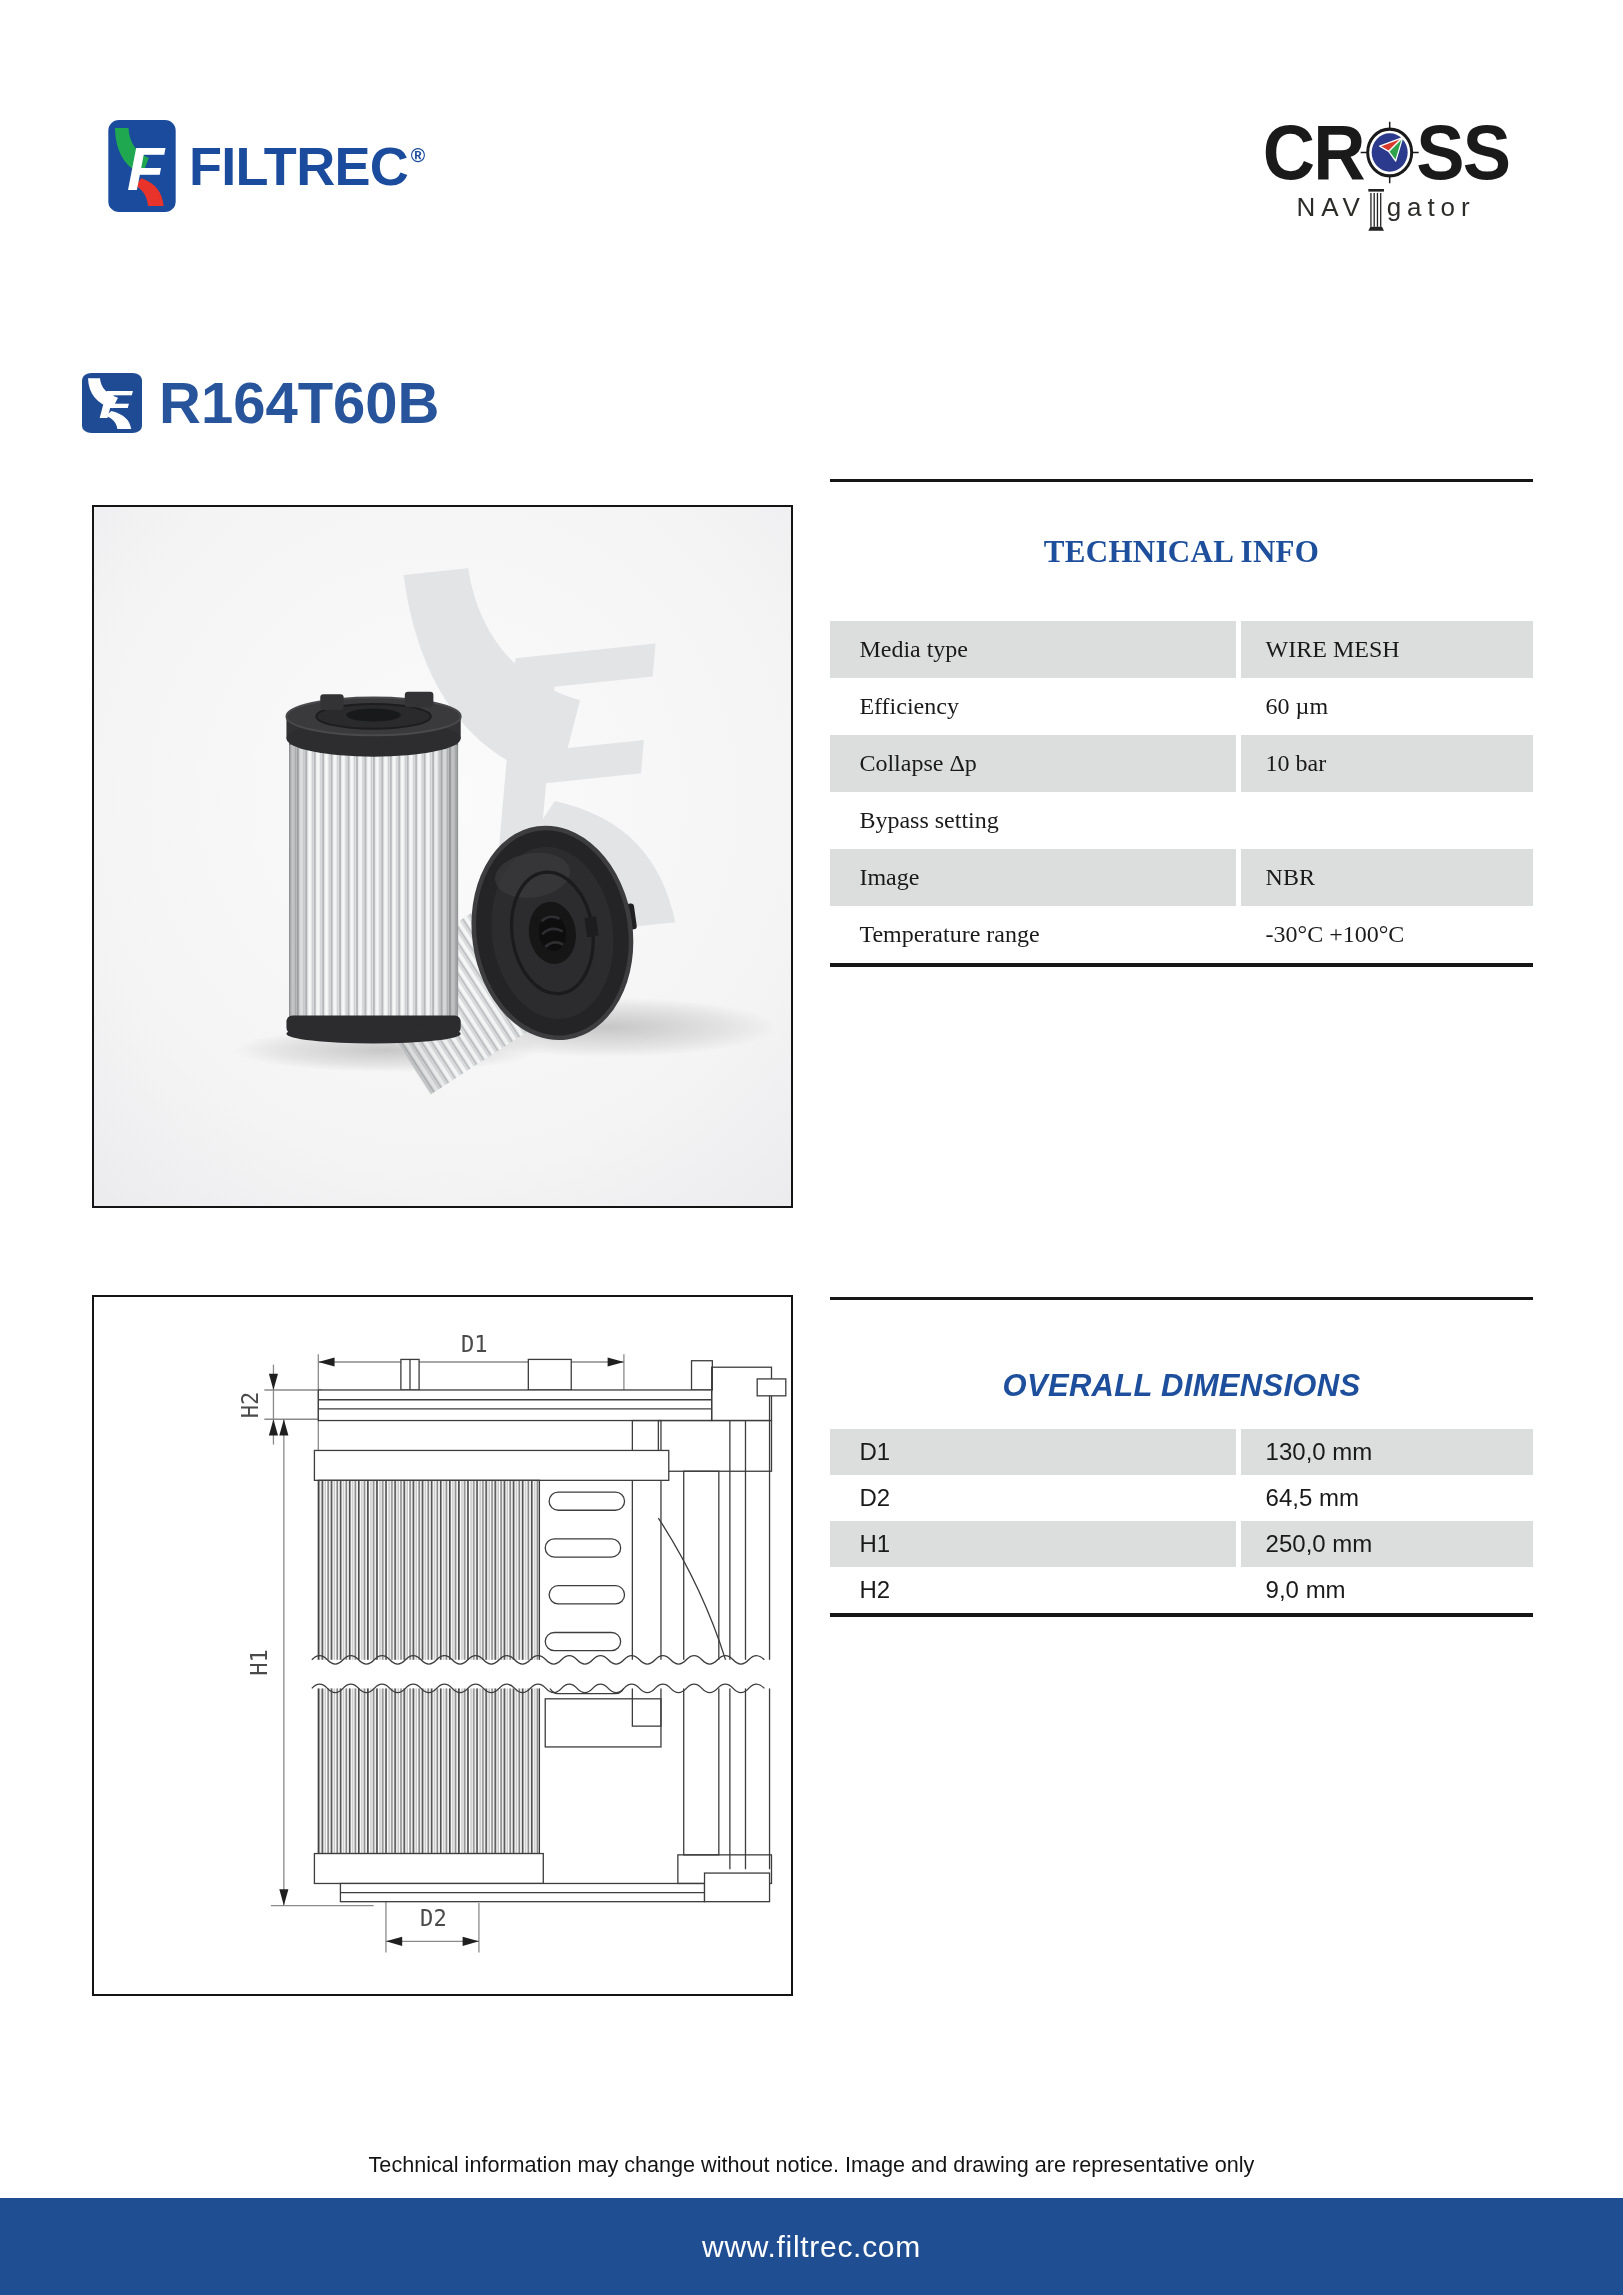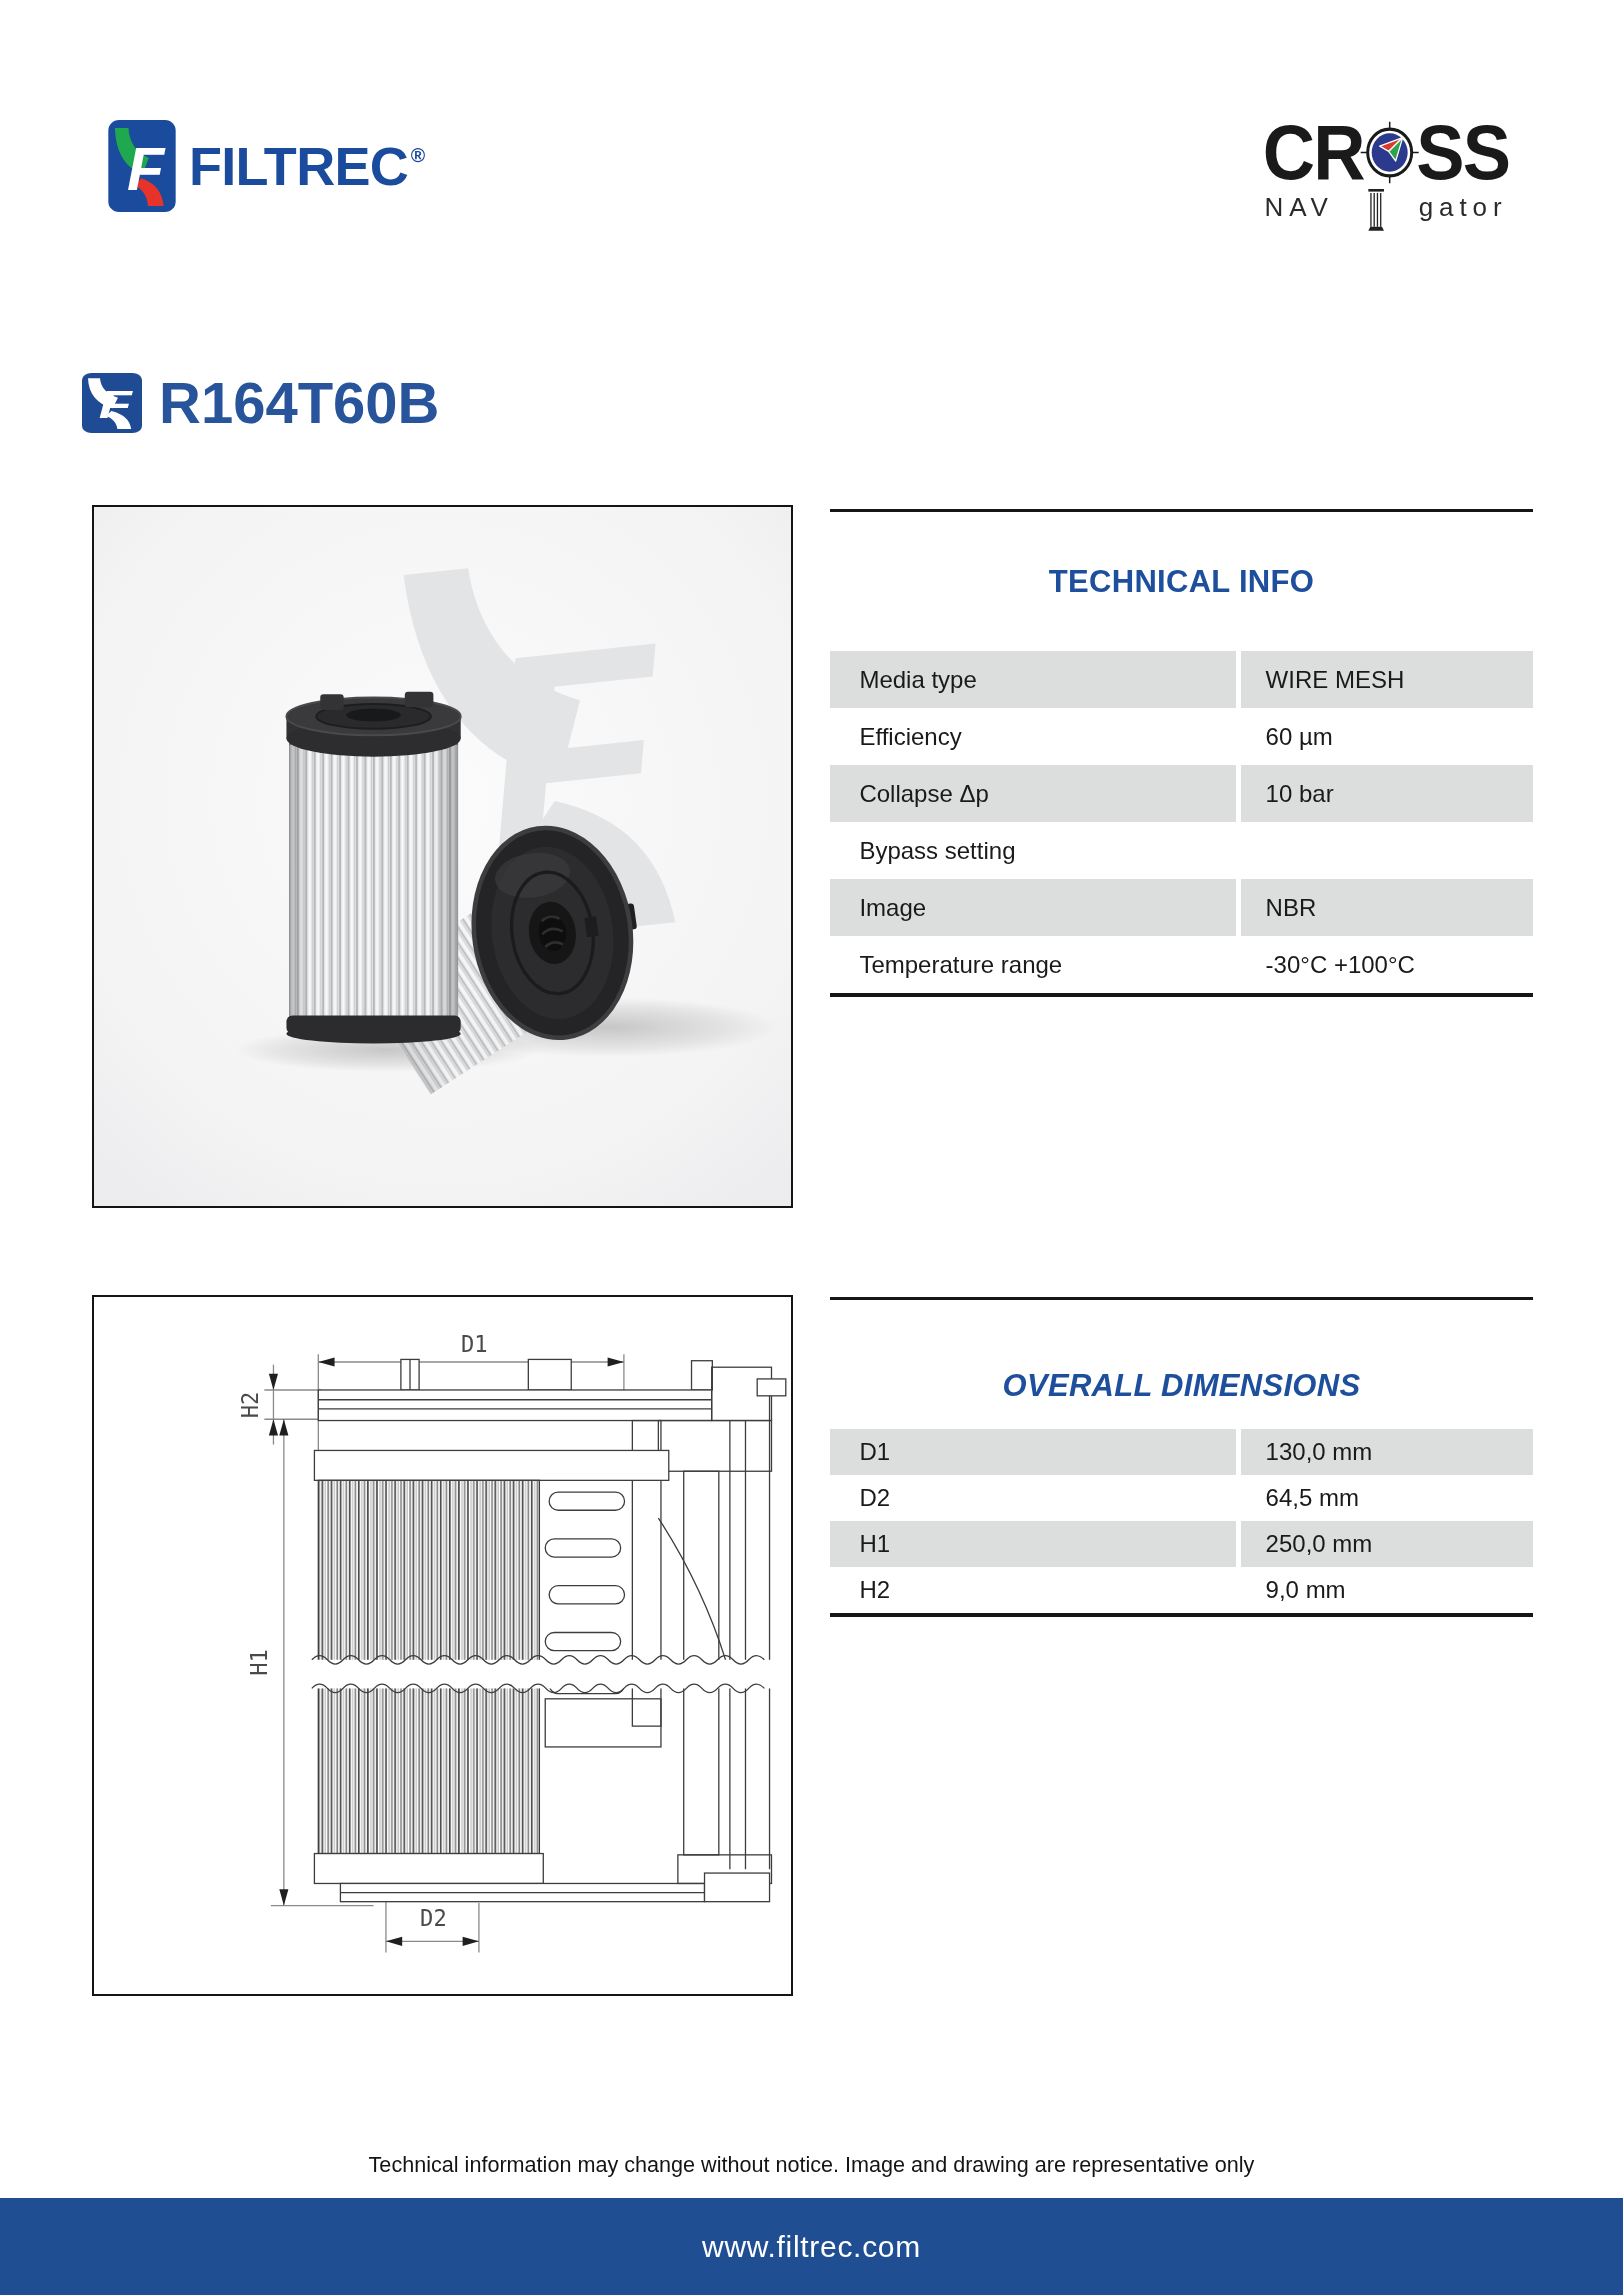--- a/index.html
+++ b/index.html
@@ -18,37 +18,37 @@
 
   
   .filtrec-logo{position:absolute;left:108px;top:120px;display:flex;align-items:flex-start;}
   .filtrec-mark{width:68px;height:92px;display:block;}
   .filtrec-word{font-size:54px;font-weight:bold;color:var(--brand-blue);letter-spacing:-0.7px;line-height:92px;margin-left:13px;}
   .filtrec-reg{font-size:19.6px;font-weight:bold;color:var(--brand-blue);line-height:1;margin-top:26px;margin-left:2.6px;}
 
   .cross-logo{position:absolute;left:1255px;top:108px;width:262px;}
   .cross-line1{display:flex;align-items:center;justify-content:center;font-size:77px;font-weight:bold;color:#1a1a1a;letter-spacing:-2px;transform:scaleX(.94);transform-origin:center;}
   .compass{width:77px;height:77px;margin:0 -3.9px;display:block;}
-  .cross-line2{display:flex;align-items:flex-start;justify-content:center;margin-top:-5.2px;font-size:26px;color:#2b2b29;letter-spacing:5.9px;gap:32px;}
+  .cross-line2{display:flex;align-items:flex-start;justify-content:center;margin-top:-5.2px;font-size:26px;color:#2b2b29;letter-spacing:5.9px;}
   .pillar{width:18.3px;height:43px;display:block;margin:-2.6px 1.3px 0 1.3px;}
 
   
   .product-title-row{position:absolute;left:82px;top:373px;display:flex;align-items:center;}
   .title-mark{width:60px;height:60px;display:block;}
   .product-code{font-size:58px;font-weight:bold;color:#27549b;margin:0 0 0 17px;letter-spacing:0px;line-height:60px;}
 
   
   .figure-box{position:absolute;left:92px;width:701px;border:2px solid #141414;background:#fff;}
   .photo-box{top:505px;height:703px;background:#f7f7f8;}
   .drawing-box{top:1295px;height:701px;}
   .figure-box svg{display:block;width:100%;height:100%;}
 
   
   .panel{position:absolute;left:830px;width:703px;}
-  .panel-tech{top:509px;}
+  .panel-tech{top:479px;font-family:Liberation Serif, serif;}
   .panel-dims{top:1297px;}
   .rule{height:3.3px;background:var(--ink);}
   .panel-title{margin:0;text-align:center;font-size:31px;font-weight:bold;color:var(--heading-blue);letter-spacing:0.3px;}
   .panel-tech .panel-title{padding-top:52px;}
   .panel-dims .panel-title{padding-top:68px;font-style:italic;}
   .panel-tech .table{margin-top:51px;}
   .panel-dims .table{margin-top:25px;}
   .trow{display:flex;}
   .panel-tech .trow{height:57px;line-height:57px;}
   .panel-dims .trow{height:46px;line-height:46px;}

